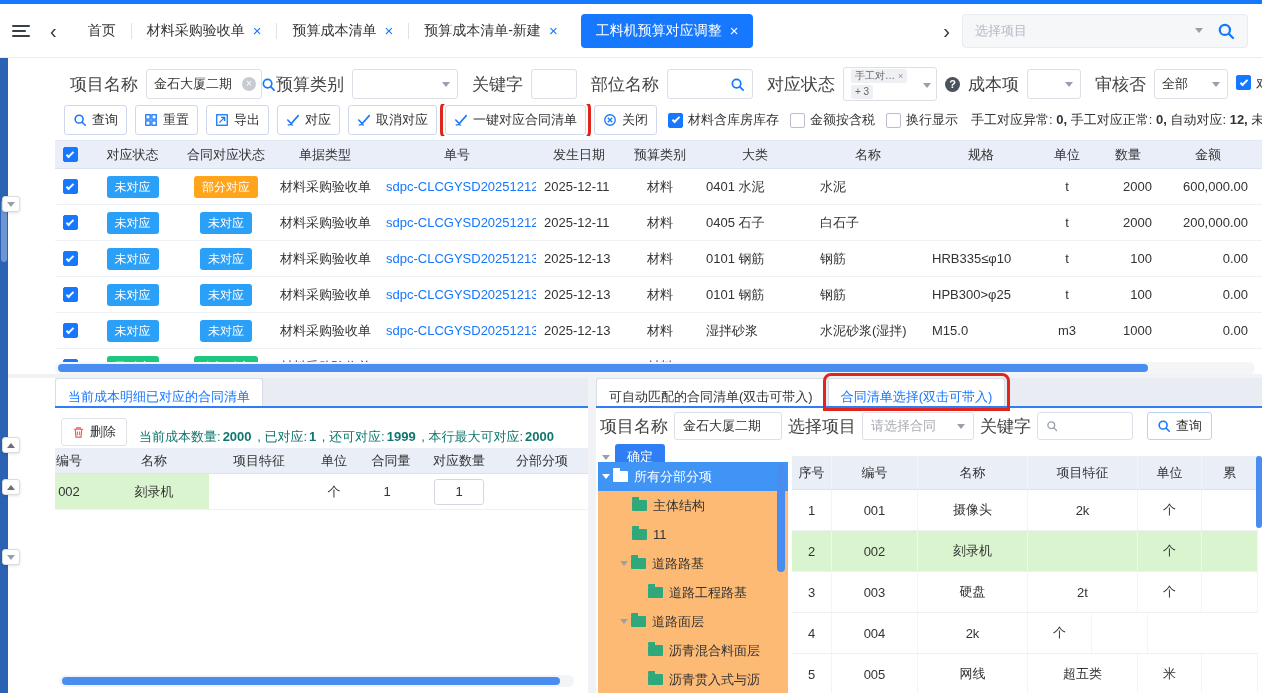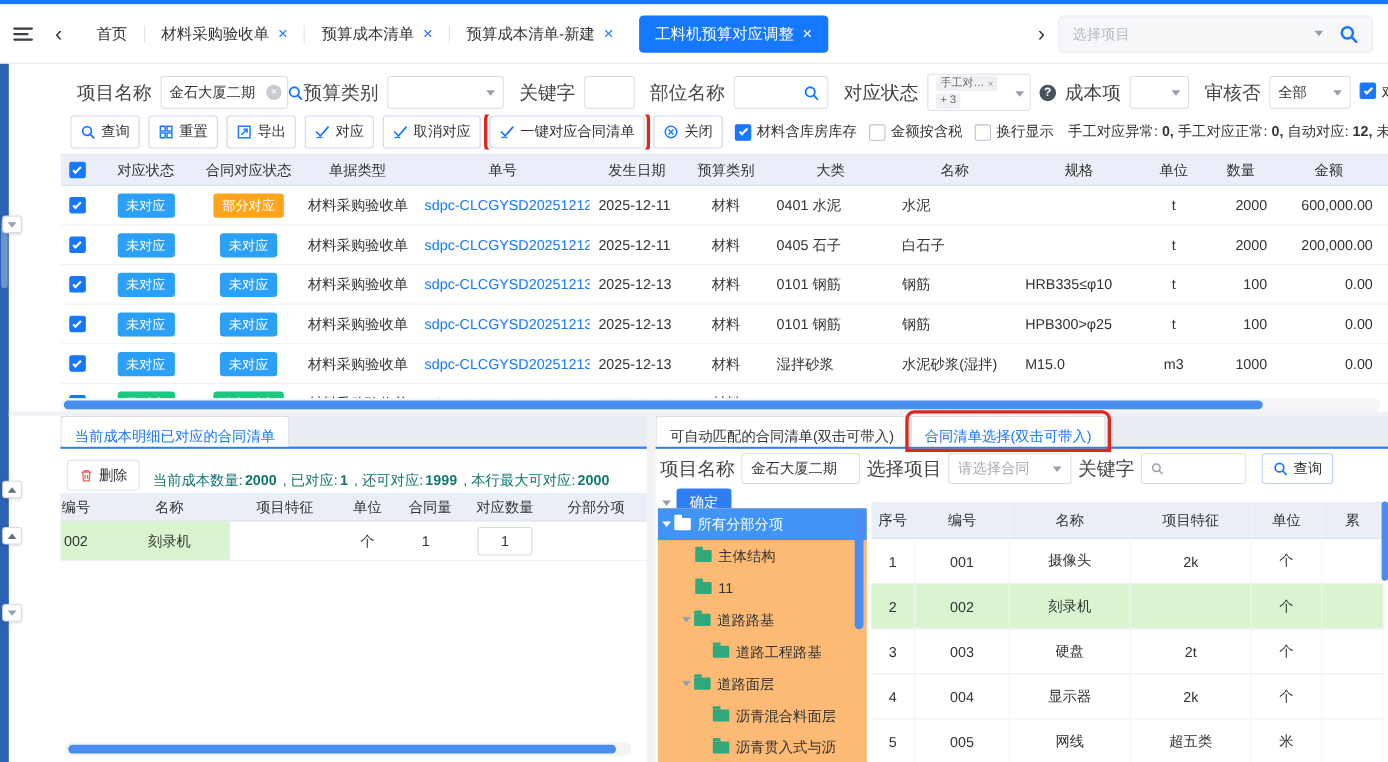--- a/index.html
+++ b/index.html
@@ -648,21 +648,20 @@
         <div class="rcell rc0">3</div>
         <div class="rcell rc1">003</div>
         <div class="rcell rc2">硬盘</div>
         <div class="rcell rc3">2t</div>
         <div class="rcell rc4">个</div>
         <div class="rcell rc5"></div>
       </div>
       <div class="rtrow">
         <div class="rcell rc0">4</div>
         <div class="rcell rc1">004</div>
-        <div class="rcell rc2">显示器</div>
         <div class="rcell rc3">2k</div>
         <div class="rcell rc4">个</div>
         <div class="rcell rc5"></div>
       </div>
       <div class="rtrow">
         <div class="rcell rc0">5</div>
         <div class="rcell rc1">005</div>
         <div class="rcell rc2">网线</div>
         <div class="rcell rc3">超五类</div>
         <div class="rcell rc4">米</div>

